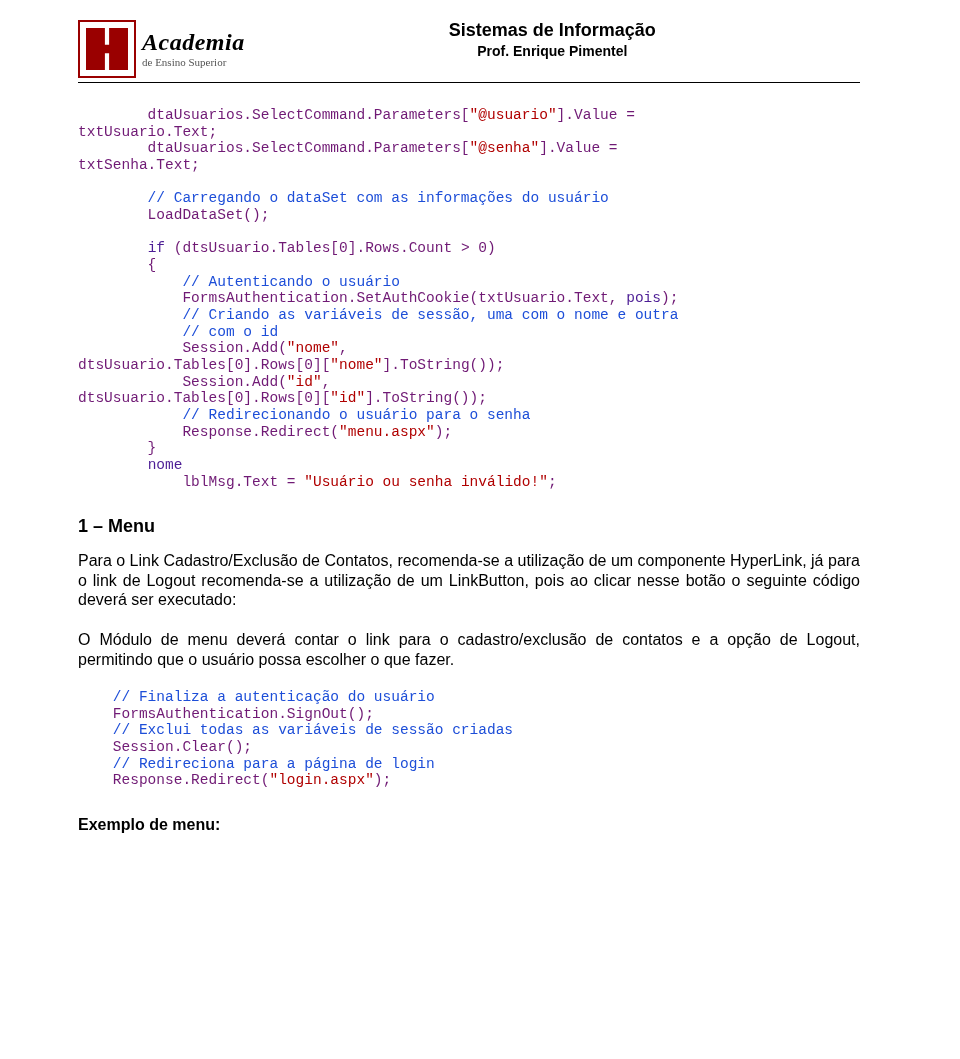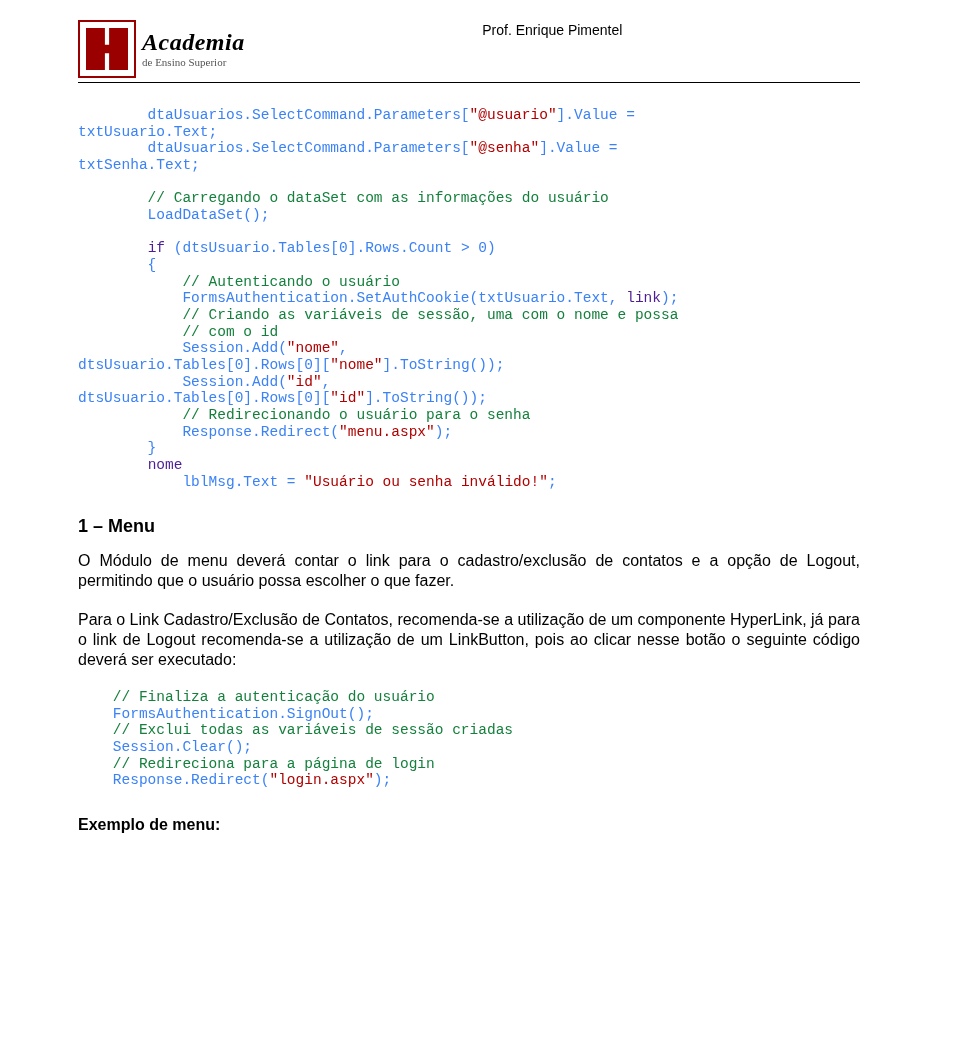--- a/index.html
+++ b/index.html
@@ -59,38 +59,38 @@
     color: #555;
     margin-top: 3px;
   }
   .header-titles {
     flex: 1;
     text-align: center;
     font-weight: bold;
   }
   .header-titles .t1 { font-size: 18px; }
   .header-titles .t2 { font-size: 18px; margin-top: 2px; }
-  .header-titles .t3 { font-size: 14px; font-weight: normal; margin-top: 2px; }
+  .header-titles .t3 { font-size: 14px; font-weight: bold; margin-top: 2px; }
   .hr {
     border: none;
     border-top: 1px solid #000;
     margin: 2px 0 24px 0;
   }
 
   pre.code {
     font-family: "Courier New", Courier, monospace;
     font-size: 14.5px;
     line-height: 1.15;
     white-space: pre;
     margin: 0 0 26px 0;
   }
 
-  .c-blk  { color: #3b82f6; }
+  .c-blk  { color: #701a75; }
   .c-blu  { color: #4c1d95; }
-  .c-grn  { color: #15803d; }
+  .c-grn  { color: #1d4ed8; }
   .c-red  { color: #b00000; }
 
   h2.section {
     font-size: 18px;
     font-weight: bold;
     margin: 4px 0 14px 0;
   }
   p.body {
     font-size: 16px;
     line-height: 1.22;
@@ -107,53 +107,54 @@
 
   <div class="header">
     <div class="logo-block">
       <div class="logo-mark"></div>
       <div class="logo-text">
         <span class="l1">Academia</span>
         <span class="l2">de Ensino Superior</span>
       </div>
     </div>
     <div class="header-titles">
+      <div class="t1">Sistemas de Informação</div>
       <div class="t3">Prof. Enrique Pimentel</div>
     </div>
   </div>
   <hr class="hr">
 
 <pre class="code"><span class="c-blk">        dtaUsuarios.SelectCommand.Parameters[</span><span class="c-red">"@usuario"</span><span class="c-blk">].Value = </span>
 <span class="c-blk">txtUsuario.Text;</span>
 <span class="c-blk">        dtaUsuarios.SelectCommand.Parameters[</span><span class="c-red">"@senha"</span><span class="c-blk">].Value = </span>
 <span class="c-blk">txtSenha.Text;</span>
 <span></span>
 <span class="c-grn">        // Carregando o dataSet com as informações do usuário</span>
 <span class="c-blk">        LoadDataSet();</span>
 <span></span>
 <span class="c-blk">        </span><span class="c-blu">if</span><span class="c-blk"> (dtsUsuario.Tables[0].Rows.Count &gt; 0)</span>
 <span class="c-blk">        {</span>
 <span class="c-grn">            // Autenticando o usuário</span>
-<span class="c-blk">            </span><span class="c-blk">FormsAuthentication</span><span class="c-blk">.SetAuthCookie(txtUsuario.Text, </span><span class="c-blu">link</span><span class="c-blk">);</span>
-<span class="c-grn">            // Criando as variáveis de sessão, uma com o nome e possa</span>
+<span class="c-blk">            </span><span class="c-blk">FormsAuthentication</span><span class="c-blk">.SetAuthCookie(txtUsuario.Text, </span><span class="c-blu">pois</span><span class="c-blk">);</span>
+<span class="c-grn">            // Criando as variáveis de sessão, uma com o nome e outra</span>
 <span class="c-grn">            // com o id</span>
 <span class="c-blk">            Session.Add(</span><span class="c-red">"nome"</span><span class="c-blk">, </span>
 <span class="c-blk">dtsUsuario.Tables[0].Rows[0][</span><span class="c-red">"nome"</span><span class="c-blk">].ToString());</span>
 <span class="c-blk">            Session.Add(</span><span class="c-red">"id"</span><span class="c-blk">, </span>
 <span class="c-blk">dtsUsuario.Tables[0].Rows[0][</span><span class="c-red">"id"</span><span class="c-blk">].ToString());</span>
 <span class="c-grn">            // Redirecionando o usuário para o senha</span>
 <span class="c-blk">            Response.Redirect(</span><span class="c-red">"menu.aspx"</span><span class="c-blk">);</span>
 <span class="c-blk">        }</span>
 <span class="c-blk">        </span><span class="c-blu">nome</span>
 <span class="c-blk">            lblMsg.Text = </span><span class="c-red">"Usuário ou senha inválido!"</span><span class="c-blk">;</span></pre>
 
   <h2 class="section">1 – Menu</h2>
 
+  <p class="body">Para o Link Cadastro/Exclusão de Contatos, recomenda-se a utilização de um componente HyperLink, já para o link de Logout recomenda-se a utilização de um LinkButton, pois ao clicar nesse botão o seguinte código deverá ser executado:</p>
   <p class="body">O Módulo de menu deverá contar o link para o cadastro/exclusão de contatos e a opção de Logout, permitindo que o usuário possa escolher o que fazer.</p>
-  <p class="body">Para o Link Cadastro/Exclusão de Contatos, recomenda-se a utilização de um componente HyperLink, já para o link de Logout recomenda-se a utilização de um LinkButton, pois ao clicar nesse botão o seguinte código deverá ser executado:</p>
 
 <pre class="code"><span class="c-grn">    // Finaliza a autenticação do usuário</span>
 <span class="c-blk">    </span><span class="c-blk">FormsAuthentication</span><span class="c-blk">.SignOut();</span>
 <span class="c-grn">    // Exclui todas as variáveis de sessão criadas</span>
 <span class="c-blk">    Session.Clear();</span>
 <span class="c-grn">    // Redireciona para a página de login</span>
 <span class="c-blk">    Response.Redirect(</span><span class="c-red">"login.aspx"</span><span class="c-blk">);</span></pre>
 
   <p class="body end">Exemplo de menu:</p>
 

